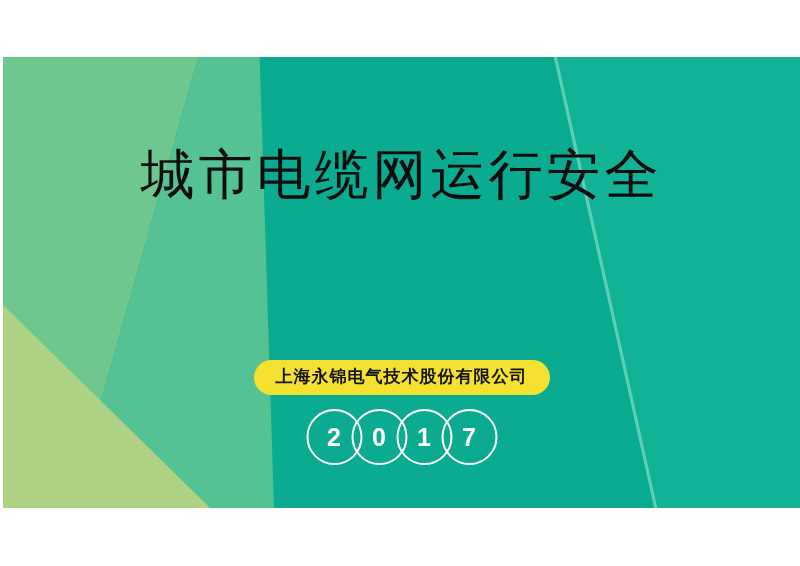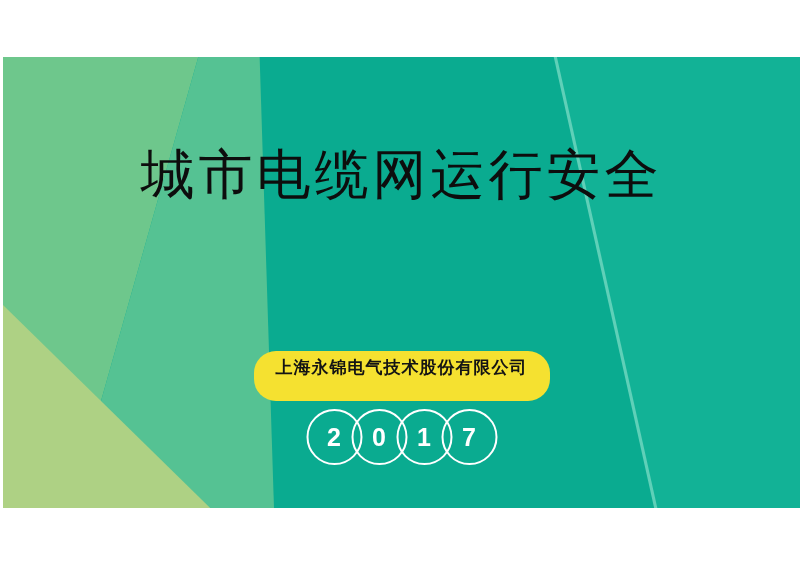--- a/index.html
+++ b/index.html
@@ -90,25 +90,25 @@
     line-height: 68px;
     letter-spacing: 4px;
     color: #0d0d0d;
     white-space: nowrap;
   }
 
   
   #company-pill {
     position: absolute;
     left: 50%;
-    top: 294px;
+    top: 303px;
     transform: translateX(-50%);
     background: #f5e130;
     border-radius: 22px;
-    padding: 6px 22px 22px 22px;
+    padding: 6px 22px 7px 22px;
     z-index: 6;
   }
   #company-pill .pill-text {
     display: block;
     font-family: "Liberation Sans", "DejaVu Sans", sans-serif;
     font-weight: bold;
     font-size: 17px;
     line-height: 22px;
     letter-spacing: 1px;
     color: #141414;

